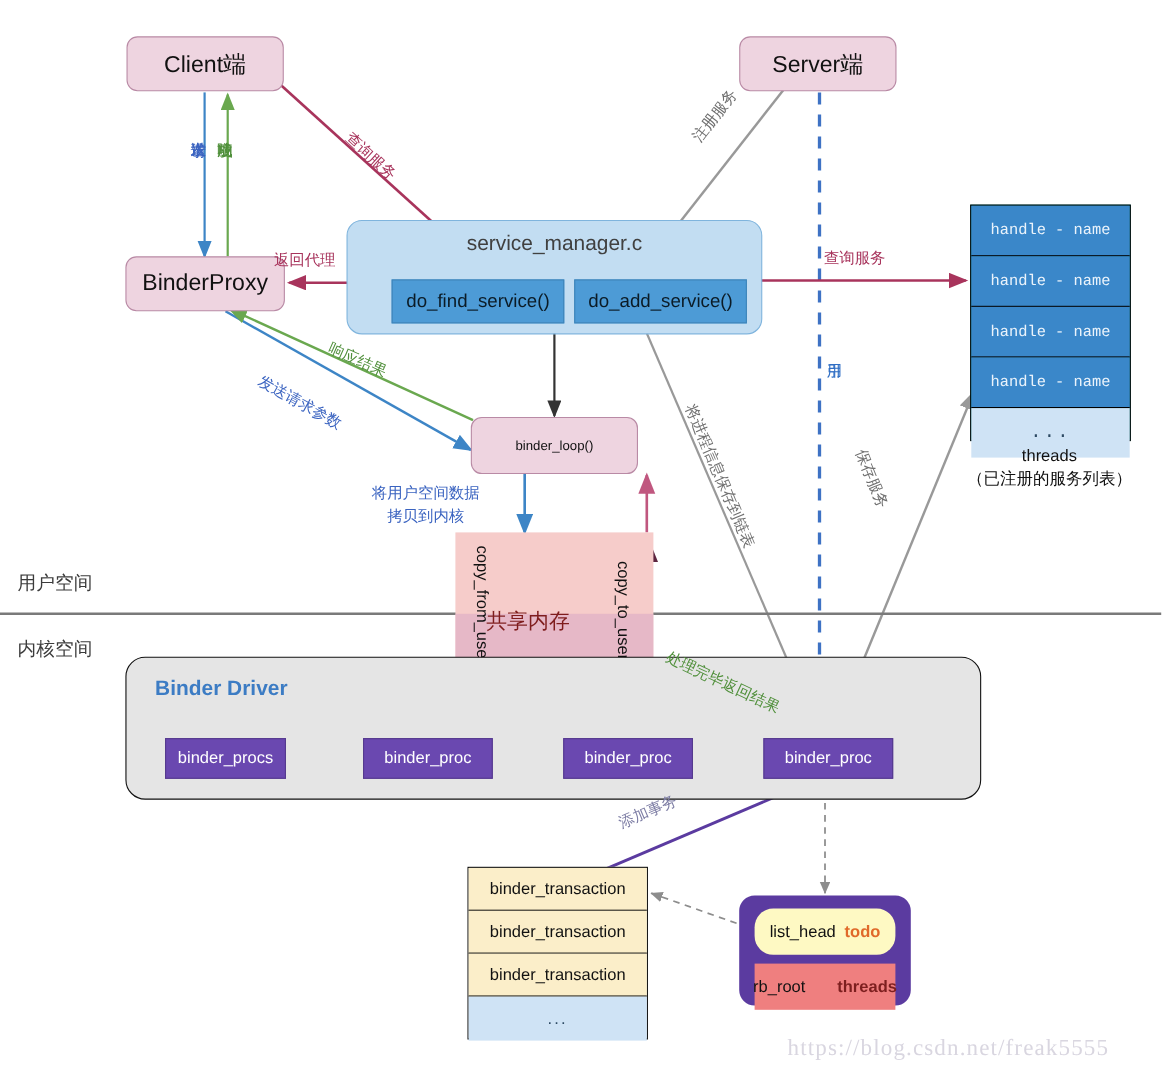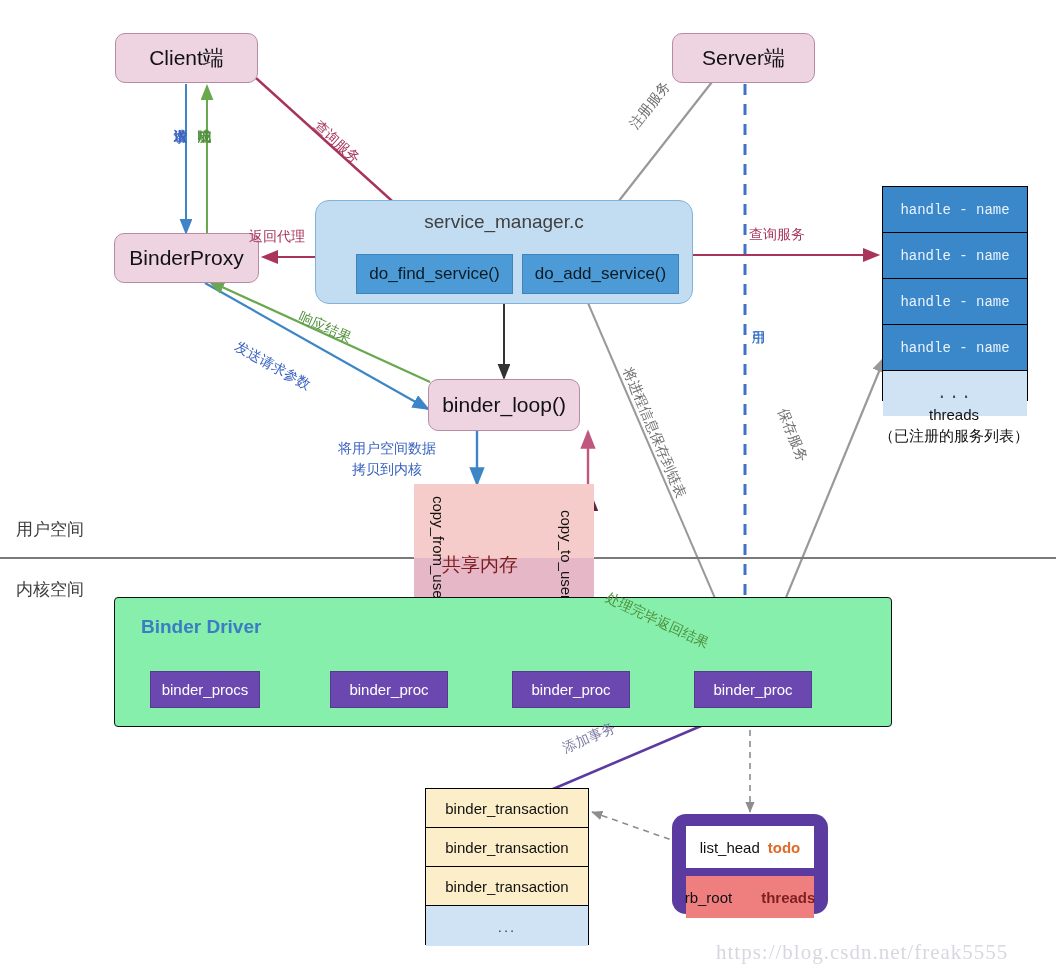--- a/index.html
+++ b/index.html
@@ -3,47 +3,47 @@
 <meta charset="utf-8">
 <style>
   html,body{margin:0;padding:0;background:#ffffff;}
   body{width:1056px;height:974px;font-family:"Liberation Sans","DejaVu Sans",sans-serif;}
   #stage{position:relative;width:1056px;height:974px;overflow:hidden;background:#fff;}
   svg.layer{position:absolute;left:0;top:0;width:1056px;height:974px;pointer-events:none;}
 
   .node{position:absolute;box-sizing:border-box;display:flex;align-items:center;justify-content:center;text-align:center;}
 
   .pinkbox{background:#eed4e0;border:1px solid #b98aa5;border-radius:10px;color:#111;font-size:21px;}
-  .pinkbox.sm{font-size:21px;}
+  .pinkbox.sm{font-size:12px;}
 
   .sm-panel{background:#c2ddf2;border:1px solid #7fb4dd;border-radius:14px;}
   .sm-title{position:absolute;left:0;right:0;top:10px;text-align:center;color:#404040;font-size:19px;}
   .fnbox{position:absolute;background:#4d9bd6;border:1px solid #3e84b8;color:#0b1b26;font-size:17px;display:flex;align-items:center;justify-content:center;}
 
   .svc-table{position:absolute;border:1.5px solid #000;background:#0f766e;font-family:Liberation Mono, monospace;}
   .svc-row{height:45px;background:#3a87c9;border-bottom:1.5px solid #000;display:flex;align-items:center;justify-content:center;color:#eaf3fb;font-size:14px;}
   .svc-row.last{background:#cfe3f5;color:#2d4a63;border-bottom:none;font-size:17px;letter-spacing:2px;}
   .svc-caption{position:absolute;text-align:center;font-size:15px;color:#111;line-height:21px;width:200px;}
 
   .shared-mem{position:absolute;background:#f6ccca;}
   .shared-mem .ov{position:absolute;left:0;right:0;background:#d9a8c4;opacity:.55;}
   .sm-label{position:absolute;font-size:19px;color:#7f1d1d;}
   .vlabel{position:absolute;font-size:15px;color:#111;writing-mode:vertical-rl;text-orientation:mixed;white-space:nowrap;}
 
-  .driver{position:absolute;background:#86efac;border:1.5px solid #111;border-radius:4px;}
+  .driver{position:absolute;background:#e5e5e5;border:1.5px solid #111;border-radius:18px;}
   .driver-title{position:absolute;color:#3c7cc4;font-weight:bold;font-size:19px;}
   .procbox{position:absolute;background:#6a48b0;color:#fff;font-size:15px;display:flex;align-items:center;justify-content:center;border:1px solid #553a8e;}
 
   .txn-table{position:absolute;border:1.5px solid #000;background:#fff;}
   .txn-row{height:38px;background:#fbeec9;border-bottom:1.5px solid #000;display:flex;align-items:center;justify-content:center;color:#111;font-size:15px;}
   .txn-row.last{background:#cfe3f5;color:#2d4a63;letter-spacing:2px;border-bottom:none;}
 
   .purple-card{position:absolute;background:#5b3ba0;border-radius:14px;}
   .pc-row{position:absolute;left:14px;right:14px;height:42px;display:flex;align-items:center;justify-content:center;font-size:15px;}
-  .pc-row.todo{background:#ffffff;color:#111;}
+  .pc-row.todo{background:#fef9c3;color:#111;border-radius:17px;}
   .pc-row.threads{background:#ef7f7f;color:#111;gap:21px;}
   .pc-key{font-weight:bold;margin-left:8px;}
   .pc-row.todo .pc-key{color:#e06a2a;}
   .pc-row.threads .pc-key{color:#7d1f1f;}
 
   .space-label{position:absolute;font-size:17px;color:#3b3b3b;}
 
   .arrow-label{position:absolute;font-size:14px;white-space:nowrap;}
   .al-blue{color:#3a63c0;}
   .al-green{color:#4f8f3a;}

